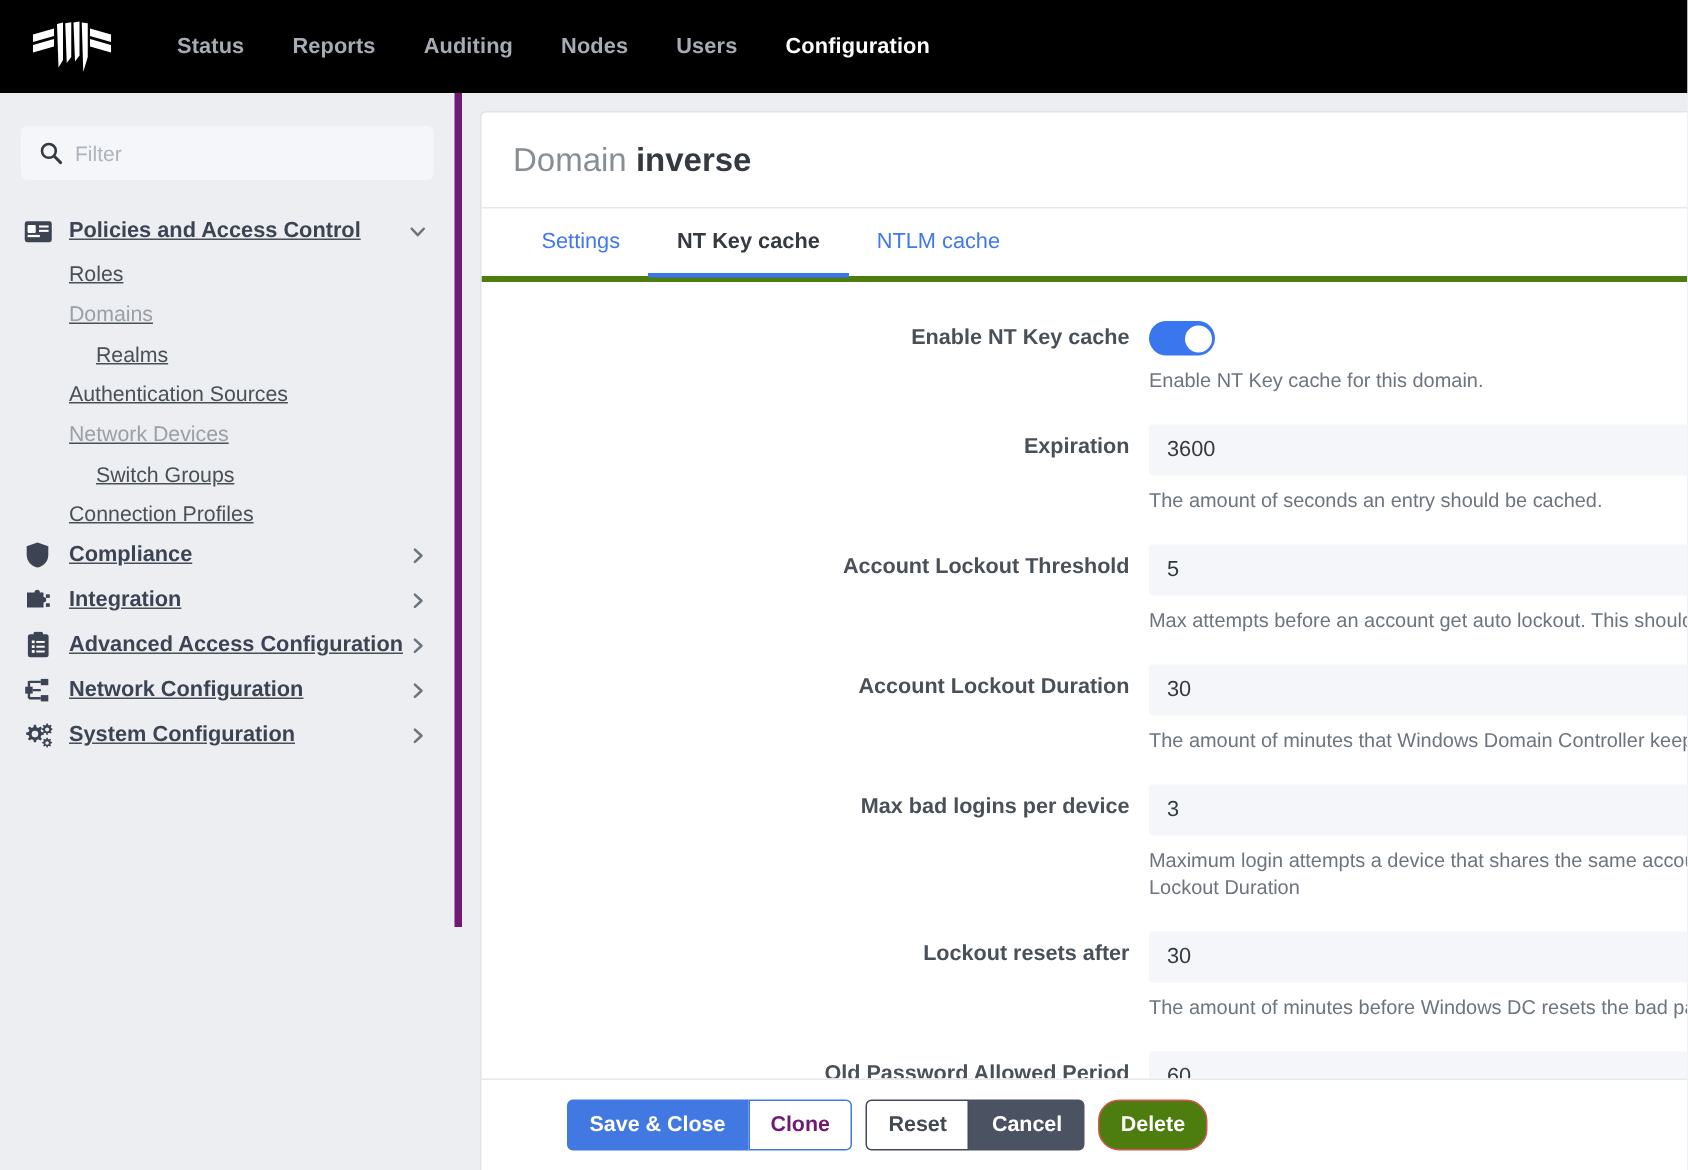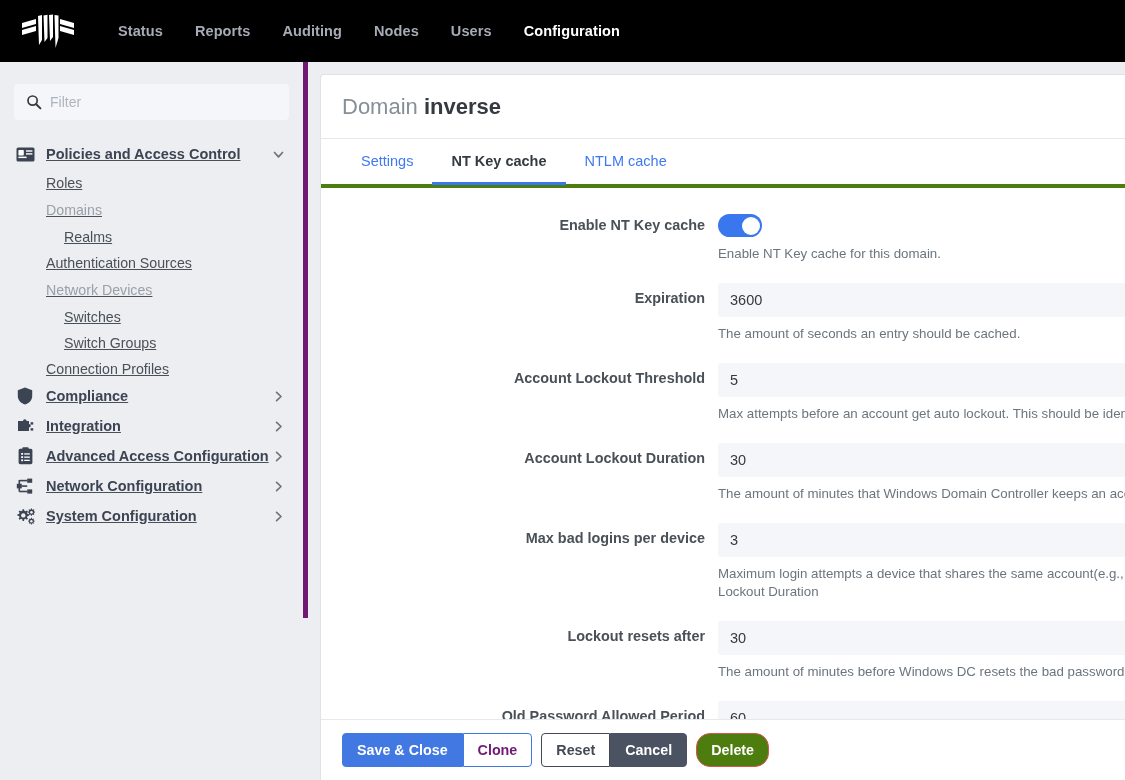--- a/index.html
+++ b/index.html
@@ -193,20 +193,21 @@
   .form-label {
     width: 390px;
     flex: 0 0 390px;
     text-align: right;
     font-size: 14.4px;
     font-weight: bold;
     color: #495057;
     padding-top: 7px;
     padding-right: 6px;
     white-space: nowrap;
+    margin-left: 48px;
   }
   .form-control-col {
     flex: 1 1 auto;
     min-width: 0;
     padding-left: 7px;
   }
   .form-input {
     display: block;
     width: 480px;
     height: 34px;
@@ -260,21 +261,21 @@
     font-size: 14.3px;
     font-weight: bold;
     height: 34px;
     padding: 0 14px;
     border: 1px solid transparent;
     border-radius: 4px;
     cursor: pointer;
     line-height: 1;
     white-space: nowrap;
   }
-  .btn-primary { background: #4178e2; border-color: #4178e2; color: #fff; border-radius: 4px 0 0 4px; }
+  .btn-primary { background: #4178e2; border-color: #4178e2; color: #fff; border-radius: 4px 0 0 4px; margin-left: 36px; }
   .btn-outline-primary { background: #fff; border-color: #4178e2; color: #701a75; border-radius: 0 4px 4px 0; }
   .btn-outline-dark { background: #fff; border-color: #434a54; color: #434a54; border-radius: 4px 0 0 4px; }
   .btn-dark { background: #4b5262; border-color: #4b5262; color: #fff; border-radius: 0 4px 4px 0; }
   .btn-danger { background: #4d7c0f; border-color: #d9534f; color: #fff; border-radius: 14px; }
   .gap { width: 9px; }
 </style>
 </head>
 <body>
 
 <div class="navbar">
@@ -333,21 +334,20 @@
           <polyline points="2.5,4.5 6.5,8.8 10.5,4.5" fill="none" stroke="#6c757d" stroke-width="1.7" stroke-linecap="round" stroke-linejoin="round"></polyline>
         </svg>
       </span>
     </div>
 
     <div class="nav-item">Roles</div>
     <div class="nav-subheading">Domains</div>
     <div class="nav-item indent">Realms</div>
     <div class="nav-item">Authentication Sources</div>
     <div class="nav-subheading">Network Devices</div>
-    <div class="nav-item indent">Switches</div>
     <div class="nav-item indent">Switch Groups</div>
     <div class="nav-item">Connection Profiles</div>
 
     <div class="nav-group-head">
       <span class="gicon">
         <svg width="16" height="18" viewBox="0 0 16 18">
           <path d="M8 0.6 L15.2 3.2 V9 C15.2 13.4 11.9 16.4 8 17.4 C4.1 16.4 0.8 13.4 0.8 9 V3.2 Z" fill="#3c4352"></path>
           <path d="M8 1.9 V16.1 C4.9 15.1 2.1 12.6 2.1 9 V4.1 Z" fill="#5c6472" opacity="0.0"></path>
         </svg>
       </span>

